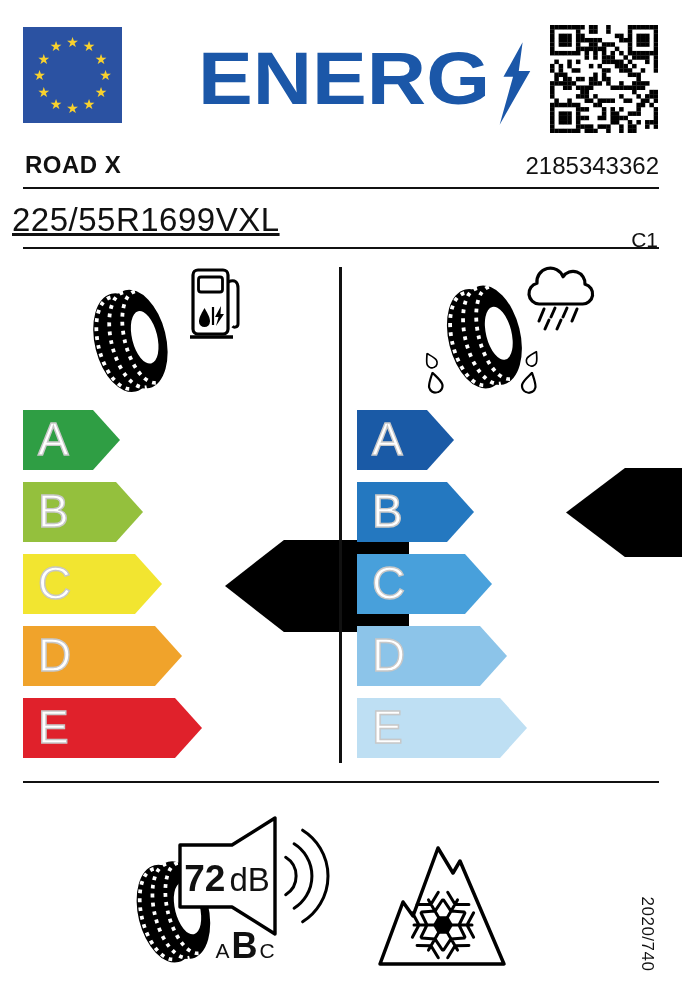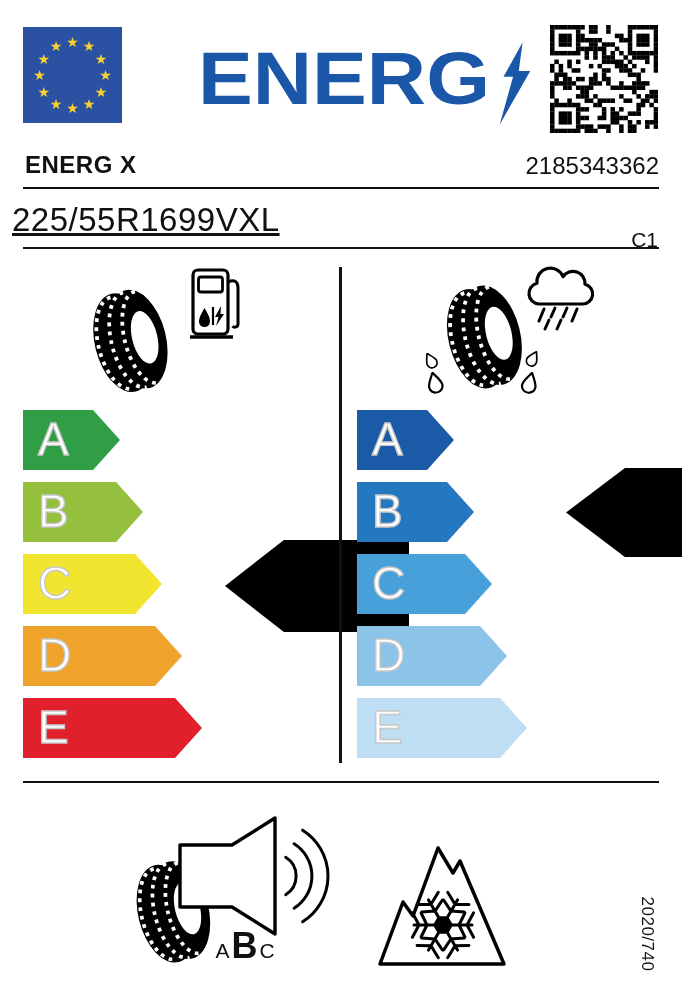--- a/index.html
+++ b/index.html
@@ -389,21 +389,21 @@
         <rect x="34.56" y="103.68" width="4.52" height="4.52"></rect>
         <rect x="38.88" y="103.68" width="4.52" height="4.52"></rect>
         <rect x="43.20" y="103.68" width="4.52" height="4.52"></rect>
         <rect x="56.16" y="103.68" width="4.52" height="4.52"></rect>
         <rect x="69.12" y="103.68" width="4.52" height="4.52"></rect>
         <rect x="77.76" y="103.68" width="4.52" height="4.52"></rect>
         <rect x="82.08" y="103.68" width="4.52" height="4.52"></rect>
       </g>
     </svg>
 
-  <div class="brand-text">ENERG X</div>
+  <div class="brand-text">ROAD X</div>
   <div class="article-text">2185343362</div>
   <div class="hline" style="top: 187px; background: rgb(17, 17, 17);"></div>
 
   <div class="size-text">225/55R1699VXL</div>
   <div class="class-text">C1</div>
   <div class="hline" style="top: 247px; background: rgb(17, 17, 17);"></div>
 
   <svg class="abs" style="left:88px;top:285px" width="84" height="112" viewBox="0 0 100 130">
     <use href="#tire-symbol" width="100" height="130"></use>
   </svg>
@@ -500,20 +500,24 @@
 
   <svg class="abs" style="left:174px;top:810px" width="170" height="126" viewBox="0 0 170 126">
     <path d="M6,35 H58 L101,8 V124 L58,97 H6 Z" fill="#fff" stroke="#000" stroke-width="3.4" stroke-linejoin="round"></path>
     <g fill="none" stroke="#000" stroke-width="3" stroke-linecap="round">
       <path d="M111.7,47.3 A22,22 0 0 1 111.7,84.7"></path>
       <path d="M120.1,33.8 A38,38 0 0 1 120.1,98.2"></path>
       <path d="M128.6,20.2 A54,54 0 0 1 128.6,111.8"></path>
     </g>
   </svg>
 
+  <div id="noise-db">
+    <span class="val">72</span>
+    <span class="unit">dB</span>
+  </div>
 
   <div id="noise-abc">
     <span class="small">A</span>
     <span class="big">B</span>
     <span class="small">C</span>
   </div>
 
   <svg class="abs" style="left:376px;top:840px" width="132" height="130" viewBox="0 0 132 130">
     <path d="M4,124 L27,62 L37,76 L62,8 L77,33 L84,21 L128,124 Z" fill="#fff" stroke="#000" stroke-width="3.5" stroke-linejoin="round"></path>
     <path id="snowflake-arms" d="M73.0,85.0 L96.0,85.0 M83.0,85.0 L88.9,73.0 M91.0,85.0 L97.6,72.8 M83.0,85.0 L88.9,97.0 M91.0,85.0 L97.6,97.2 M70.0,90.2 L81.5,110.1 M75.0,98.9 L88.3,98.0 M79.0,105.8 L92.9,105.4 M75.0,98.9 L67.6,110.0 M79.0,105.8 L71.7,117.7 M64.0,90.2 L52.5,110.1 M59.0,98.9 L66.4,110.0 M55.0,105.8 L62.3,117.7 M59.0,98.9 L45.7,98.0 M55.0,105.8 L41.1,105.4 M61.0,85.0 L38.0,85.0 M51.0,85.0 L45.1,97.0 M43.0,85.0 L36.4,97.2 M51.0,85.0 L45.1,73.0 M43.0,85.0 L36.4,72.8 M64.0,79.8 L52.5,59.9 M59.0,71.1 L45.7,72.0 M55.0,64.2 L41.1,64.6 M59.0,71.1 L66.4,60.0 M55.0,64.2 L62.3,52.3 M70.0,79.8 L81.5,59.9 M75.0,71.1 L67.6,60.0 M79.0,64.2 L71.7,52.3 M75.0,71.1 L88.3,72.0 M79.0,64.2 L92.9,64.6 " fill="none" stroke="#000" stroke-width="3" stroke-linecap="round"></path>

